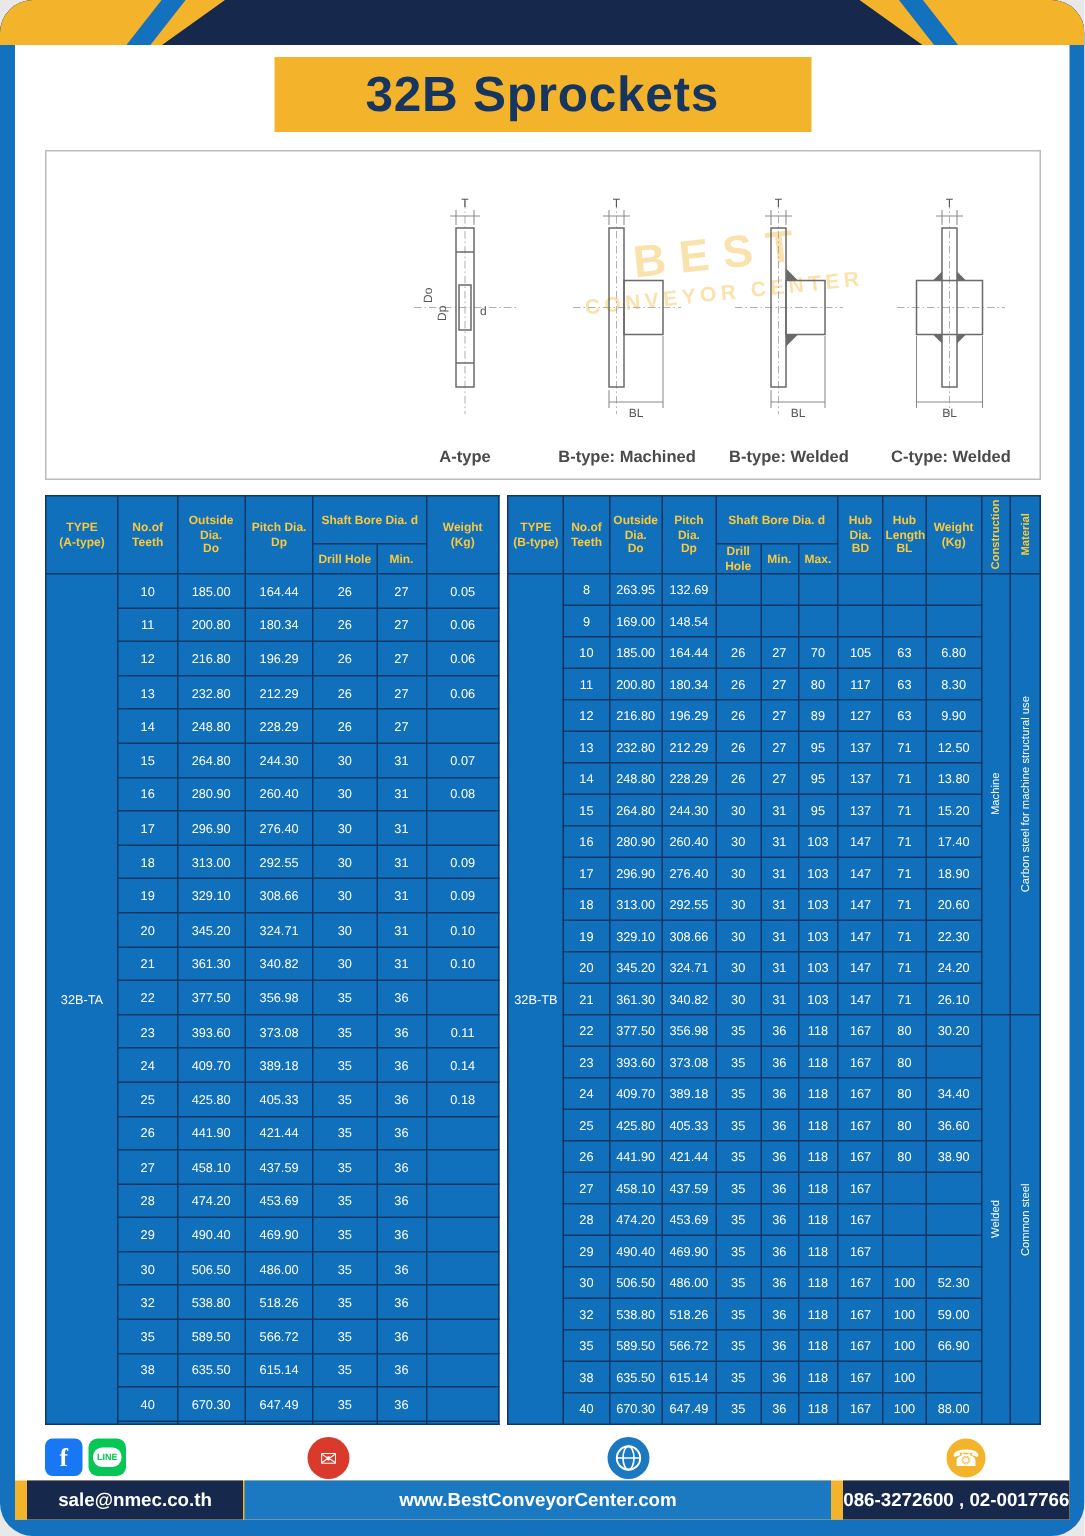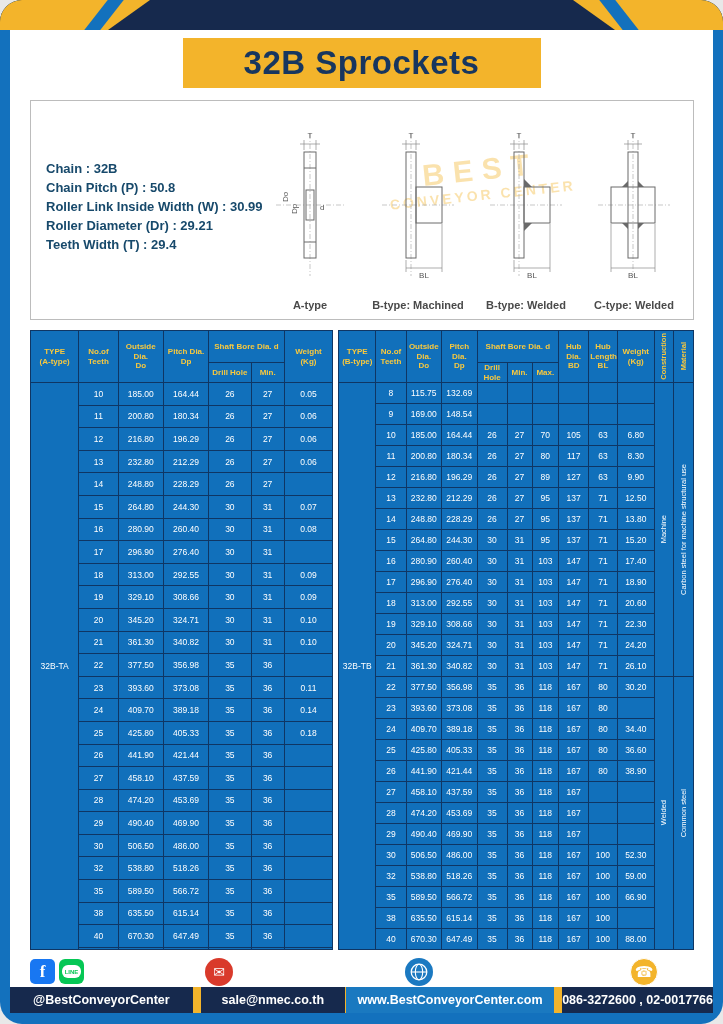--- a/index.html
+++ b/index.html
@@ -84,27 +84,20 @@
     <div class="corner right">
       <div class="corner-stripe"></div>
     </div>
   </div>
 
   <div class="content">
 
     <div class="title-banner">32B Sprockets</div>
 
     <div class="spec-box">
-      <div class="spec-lines">
-        <div>Chain : 32B</div>
-        <div>Chain Pitch (P) : 50.8</div>
-        <div>Roller Link Inside Width (W) : 30.99</div>
-        <div>Roller Diameter (Dr) : 29.21</div>
-        <div>Teeth Width (T) : 29.4</div>
-      </div>
 
       <div class="watermark">
         <div class="wm1">BEST</div>
         <div class="wm2">CONVEYOR CENTER</div>
       </div>
 
       <div class="figures">
 
         <div class="figure">
           <svg viewBox="0 0 100 160">
@@ -473,21 +466,21 @@
           <tr class="h2">
             <th>Drill Hole</th>
             <th>Min.</th>
             <th>Max.</th>
           </tr>
         </thead>
         <tbody>
             <tr>
               <td rowspan="27" class="type-col">32B-TB</td>
               <td>8</td>
-              <td>115.75</td>
+              <td>263.95</td>
               <td>132.69</td>
               <td></td>
               <td></td>
               <td></td>
               <td></td>
               <td></td>
               <td></td>
               <td rowspan="14" class="vcell">
                 <div>Machine</div>
               </td>
@@ -803,19 +796,18 @@
   <div class="ficon icon-globe">
     <svg viewBox="0 0 24 24" width="22" height="22">
       <circle cx="12" cy="12" r="8.5" fill="none" stroke="#fff" stroke-width="1.4"></circle>
       <ellipse cx="12" cy="12" rx="4" ry="8.5" fill="none" stroke="#fff" stroke-width="1.2"></ellipse>
       <line x1="3.5" y1="12" x2="20.5" y2="12" stroke="#fff" stroke-width="1.2"></line>
     </svg>
   </div>
   <div class="ficon icon-phone">☎</div>
 
   <div class="footer-bar">
-    <div class="seg seg1">@BestConveyorCenter</div>
     <div class="seg seg2">sale@nmec.co.th</div>
     <div class="seg seg3">www.BestConveyorCenter.com</div>
     <div class="seg seg4">086-3272600 , 02-0017766</div>
   </div>
 
 </div>
 
 </body></html>

